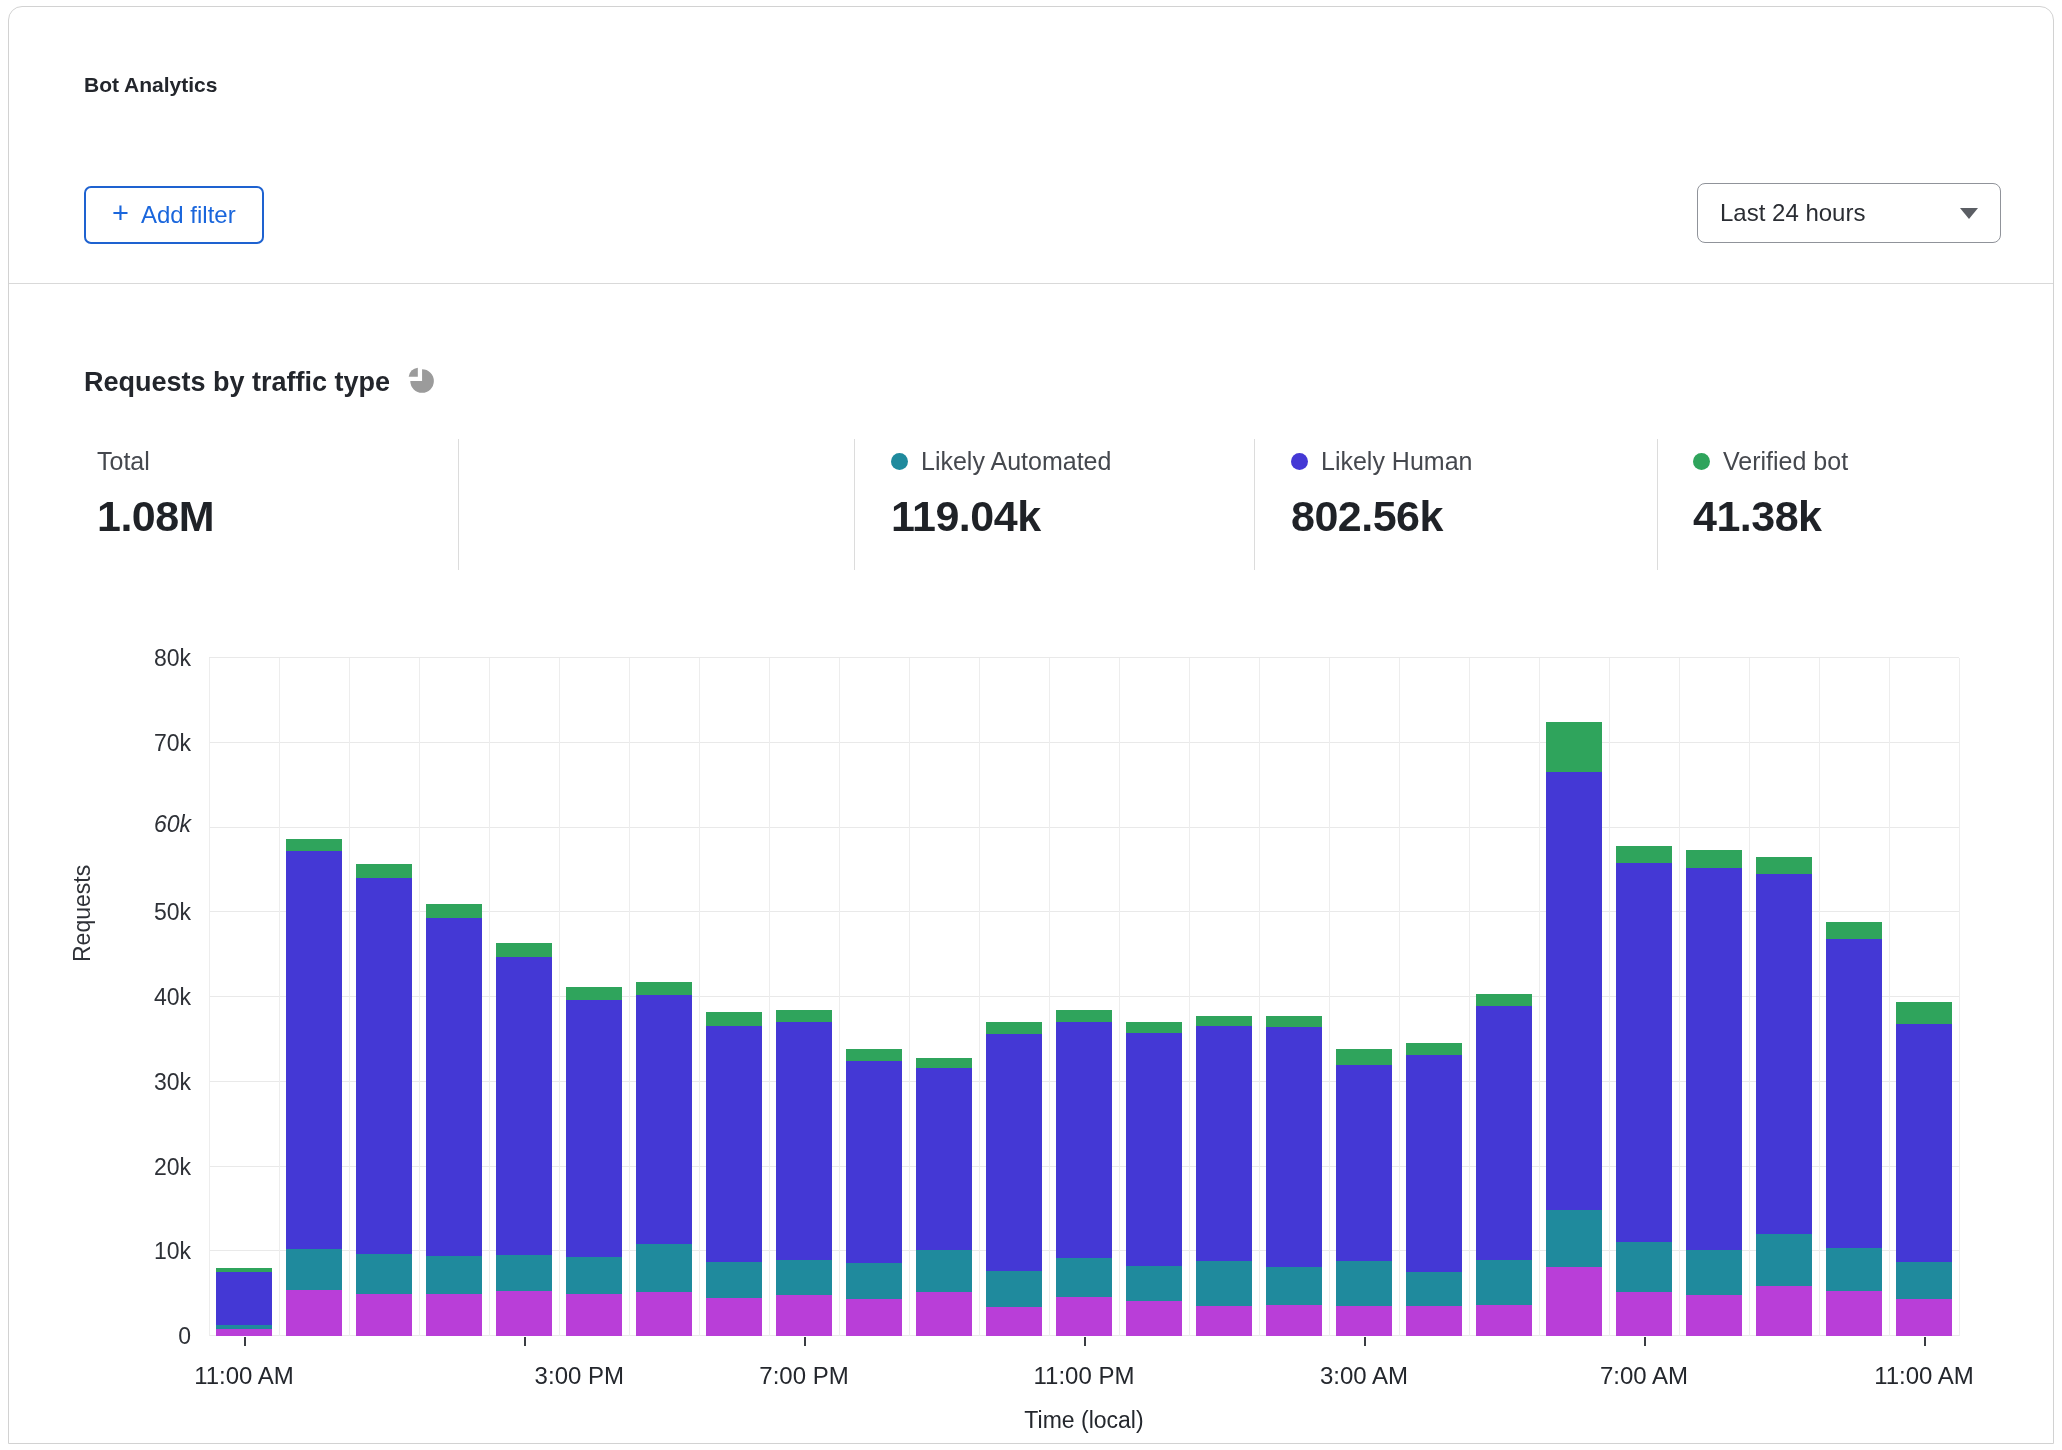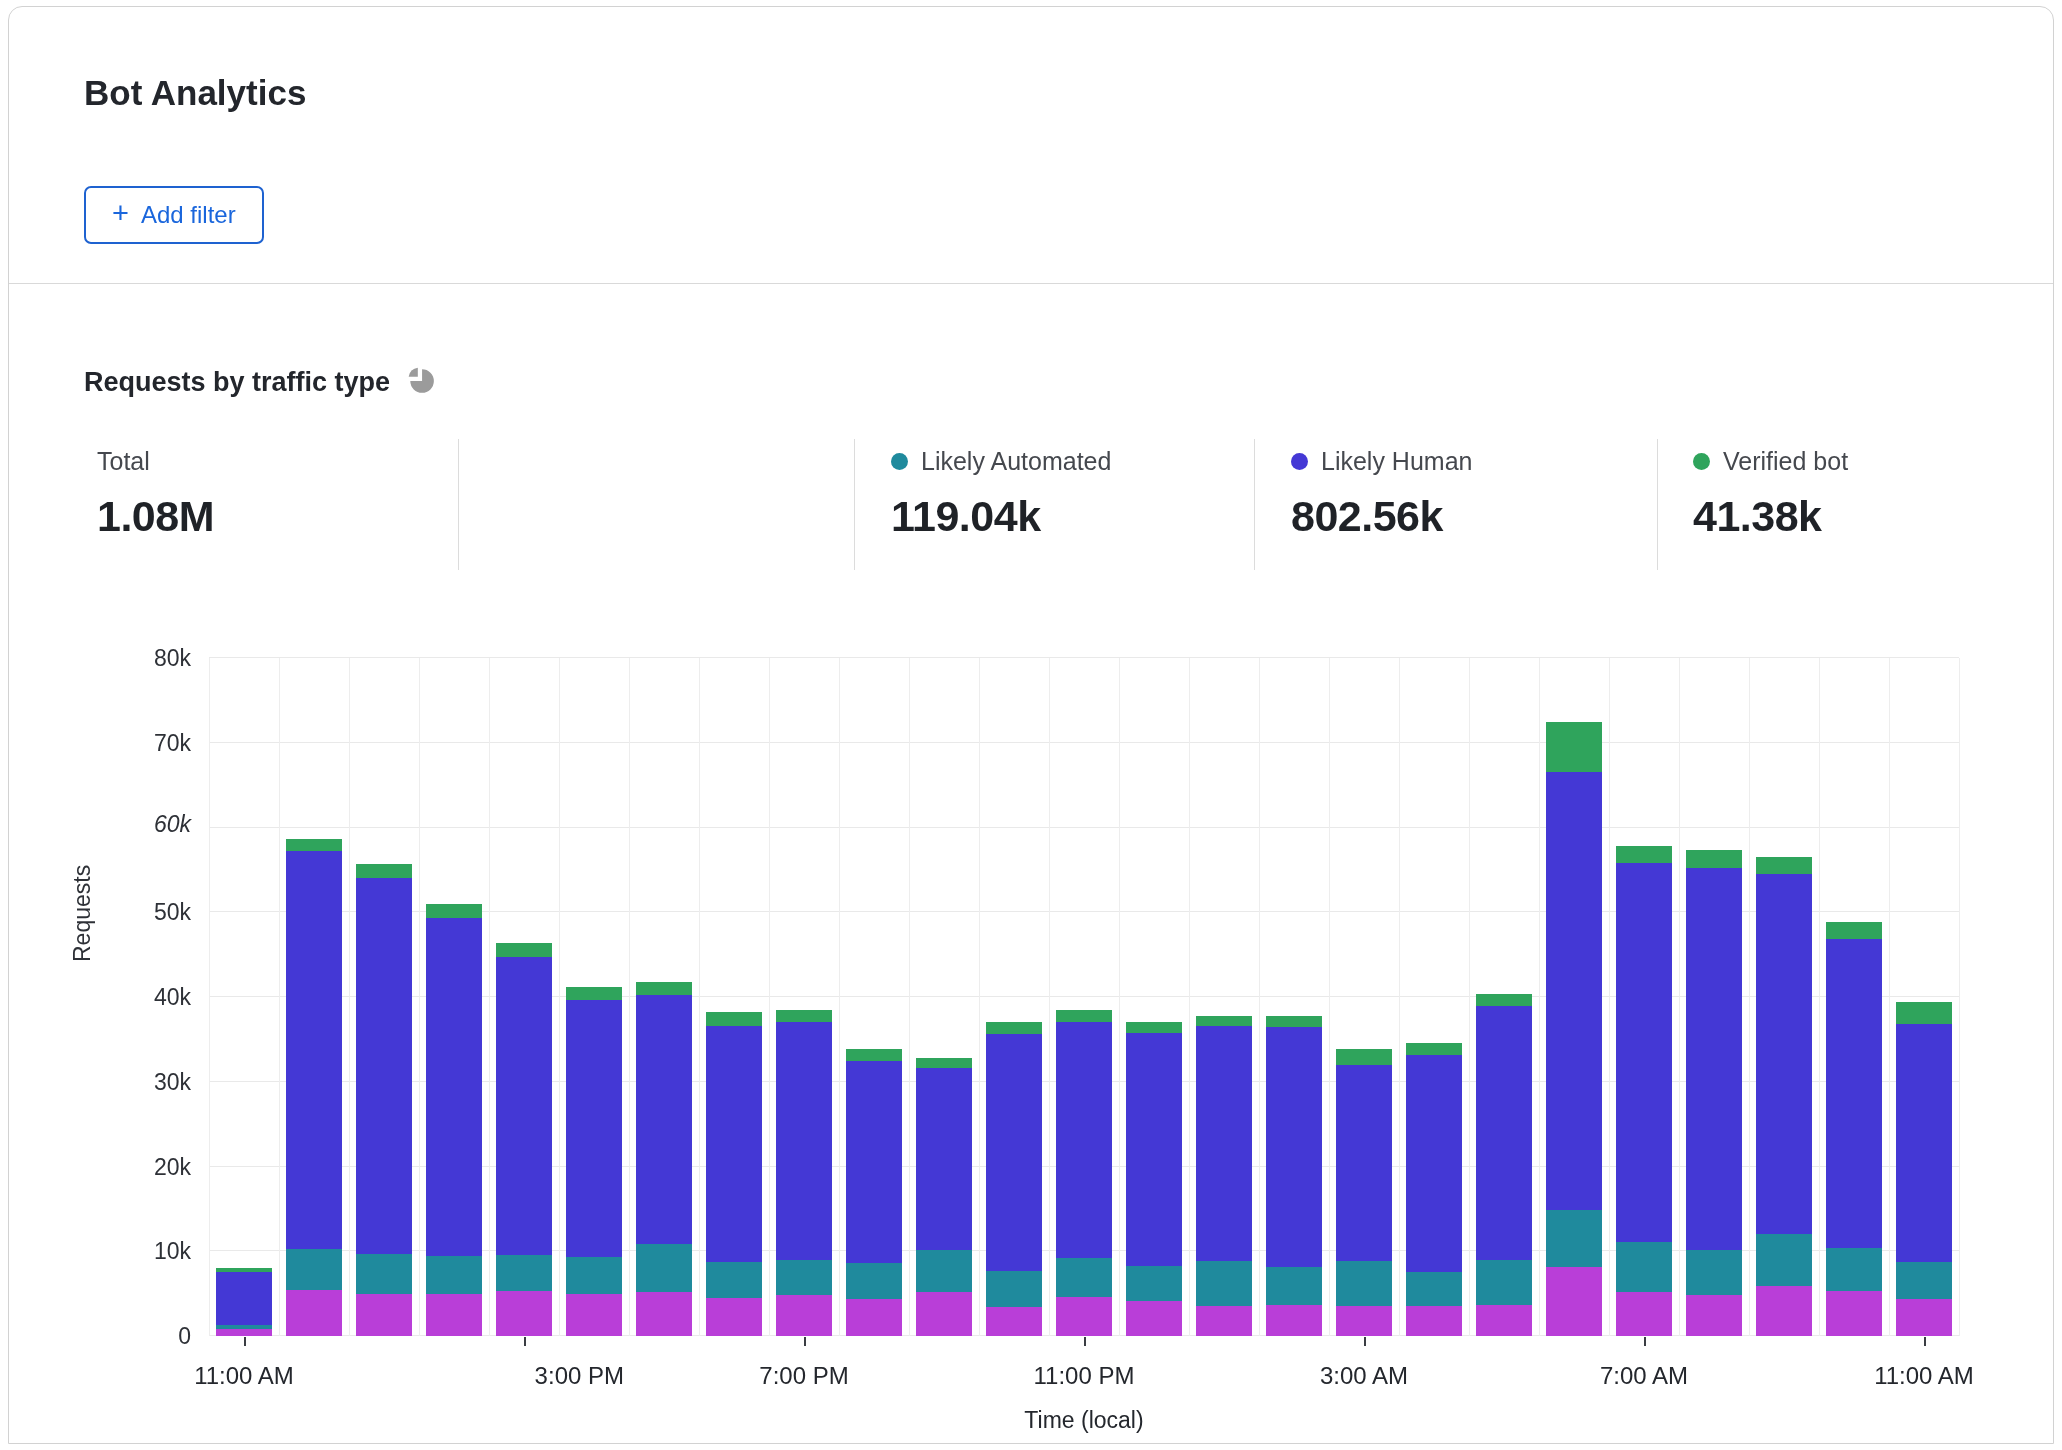--- a/index.html
+++ b/index.html
@@ -1,19 +1,19 @@
 <!DOCTYPE html>
 <html><head>
 <meta charset="utf-8">
 <style>
   * { margin:0; padding:0; box-sizing:border-box; }
   html,body { width:2062px; height:1450px; background:#fff; font-family:"Liberation Sans", sans-serif; overflow:hidden; }
   .card { position:absolute; left:8px; top:6px; width:2046px; height:1438px; background:#fff;
           border:1px solid #d2d2d2; border-radius:14px 14px 0 0; }
-  .page-title { position:absolute; left:75px; top:66px; font-size:35px; font-weight:700; color:#23262c; }
+  .page-title { position:absolute; left:75px; top:66px; font-size:21px; font-weight:700; color:#23262c; }
   .top-links { position:absolute; right:70px; top:78px; display:flex; gap:44px; align-items:center; }
   .link { display:flex; align-items:center; gap:11px; color:#1a66dc; font-size:24px; cursor:pointer; }
   .link svg { width:26px; height:26px; fill:#1a66dc; }
   .add-filter { position:absolute; left:75px; top:179px; height:58px; padding:0 26px; display:inline-flex;
                 align-items:center; gap:12px; background:#fff; border:2px solid #1e62d0; border-radius:7px;
                 color:#1a66dc; font-size:24px; cursor:pointer; }
   .add-filter .plus { font-size:29px; font-weight:400; line-height:1; margin-top:-3px; }
   .dropdown { position:absolute; left:1688px; top:176px; width:304px; height:60px; border:1px solid #90939a;
               border-radius:8px; background:#fff; display:flex; align-items:center; padding:0 22px;
               font-size:24px; color:#2a2d33; cursor:pointer; }
@@ -49,20 +49,24 @@
 <div class="card">
 
   <div class="page-title">Bot Analytics</div>
 
 
   <button class="add-filter">
     <span class="plus">+</span>
     <span>Add filter</span>
   </button>
 
+  <div class="dropdown">
+    <span>Last 24 hours</span>
+    <span class="caret"></span>
+  </div>
 
   <div class="hdr-divider"></div>
 
   <div class="section-title-row">
     <span class="section-title">Requests by traffic type</span>
     <span class="pie-ic">
       <svg viewBox="0 0 28 28">
           <path d="M15 4 A11 11 0 1 1 4 15 L15 15 Z"></path>
           <path d="M11 2.5 A9.5 9.5 0 0 0 2.5 11 L11 11 Z"></path>
         </svg>

